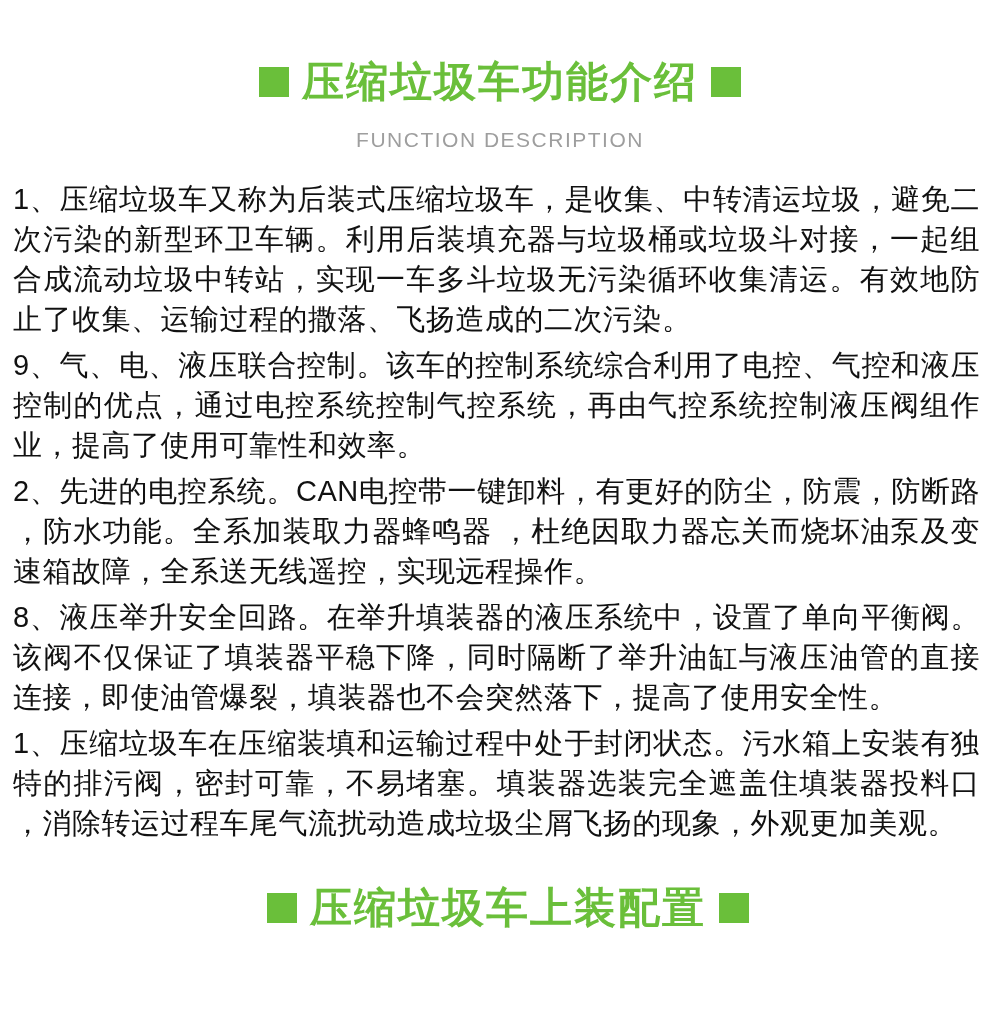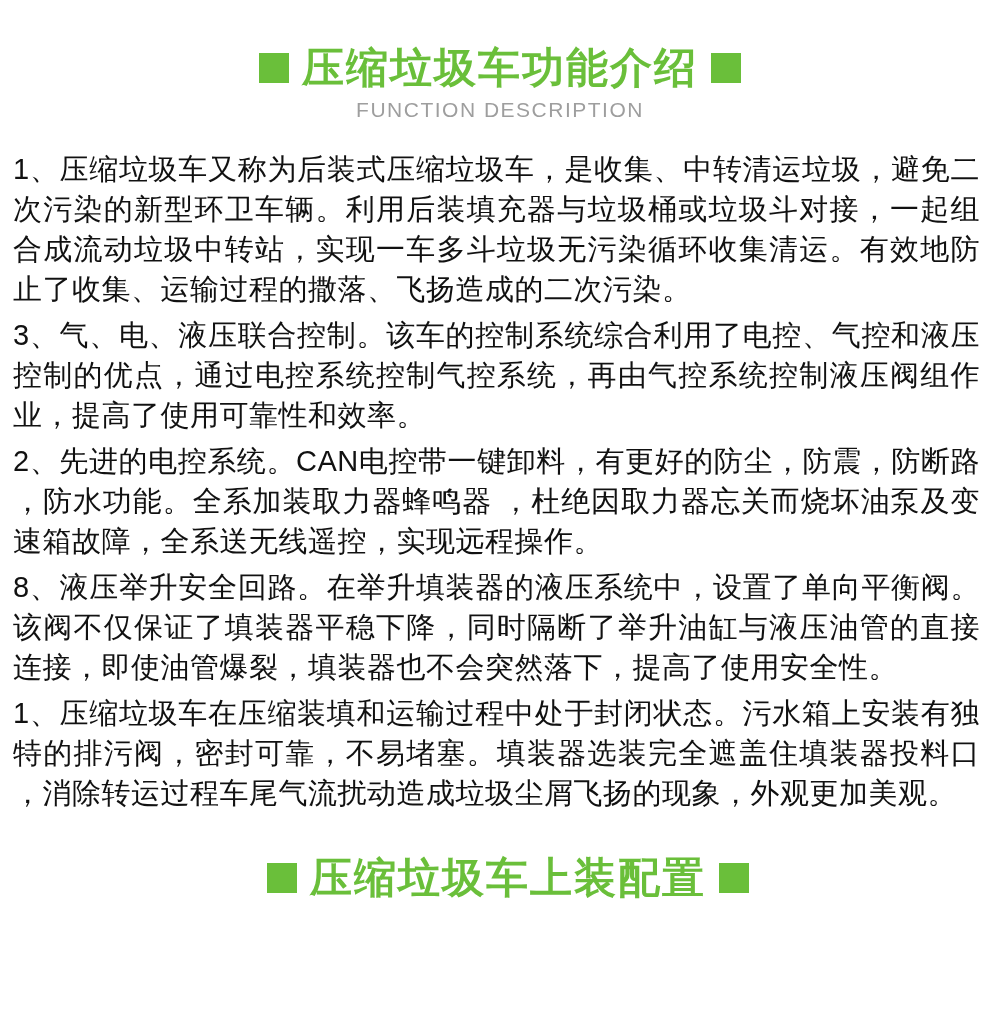--- a/index.html
+++ b/index.html
@@ -11,21 +11,21 @@
     width: 1000px;
     min-height: 1013px;
     font-family: "Liberation Sans", "DejaVu Sans", sans-serif;
     color: #111111;
     overflow-x: hidden;
   }
   .section-header {
     text-align: center;
   }
   .section-header.first {
-    padding-top: 45px;
+    padding-top: 59px;
   }
   .section-header.second {
     margin-top: 42px;
     padding-left: 16px;
   }
   .title-row {
     display: flex;
     align-items: center;
     justify-content: center;
     gap: 13px;
@@ -39,21 +39,21 @@
   .section-title {
     margin: 0;
     font-size: 42px;
     line-height: 46px;
     font-weight: 700;
     color: #6abf3a;
     letter-spacing: 2px;
     white-space: nowrap;
   }
   .section-subtitle {
-    margin-top: 7px;
+    margin-top: 23px;
     font-size: 21px;
     line-height: 24px;
     font-weight: 400;
     color: #9e9e9e;
     letter-spacing: 1.5px;
   }
   .content {
     margin: 27px 20px 0 13px;
   }
   .content p {
@@ -76,21 +76,21 @@
     <div class="title-row">
       <span class="title-square"></span>
       <h1 class="section-title">压缩垃圾车功能介绍</h1>
       <span class="title-square"></span>
     </div>
     <div class="section-subtitle">FUNCTION DESCRIPTION</div>
   </header>
 
   <main class="content">
     <p>1、压缩垃圾车又称为后装式压缩垃圾车，是收集、中转清运垃圾，避免二次污染的新型环卫车辆。利用后装填充器与垃圾桶或垃圾斗对接，一起组合成流动垃圾中转站，实现一车多斗垃圾无污染循环收集清运。有效地防止了收集、运输过程的撒落、飞扬造成的二次污染。</p>
-    <p>3、气、电、液压联合控制。该车的控制系统综合利用了电控、气控和液压控制的优点，通过电控系统控制气控系统，再由气控系统控制液压阀组作业，提高了使用可靠性和效率。</p>
+    <p>9、气、电、液压联合控制。该车的控制系统综合利用了电控、气控和液压控制的优点，通过电控系统控制气控系统，再由气控系统控制液压阀组作业，提高了使用可靠性和效率。</p>
     <p>2、先进的电控系统。CAN电控带一键卸料，有更好的防尘，防震，防断路，防水功能。全系加装取力器蜂鸣器 ，杜绝因取力器忘关而烧坏油泵及变速箱故障，全系送无线遥控，实现远程操作。</p>
     <p>8、液压举升安全回路。在举升填装器的液压系统中，设置了单向平衡阀。该阀不仅保证了填装器平稳下降，同时隔断了举升油缸与液压油管的直接连接，即使油管爆裂，填装器也不会突然落下，提高了使用安全性。</p>
     <p>1、压缩垃圾车在压缩装填和运输过程中处于封闭状态。污水箱上安装有独特的排污阀，密封可靠，不易堵塞。填装器选装完全遮盖住填装器投料口，消除转运过程车尾气流扰动造成垃圾尘屑飞扬的现象，外观更加美观。</p>
   </main>
 
   <header class="section-header second">
     <div class="title-row">
       <span class="title-square"></span>
       <h1 class="section-title">压缩垃圾车上装配置</h1>
       <span class="title-square"></span>

